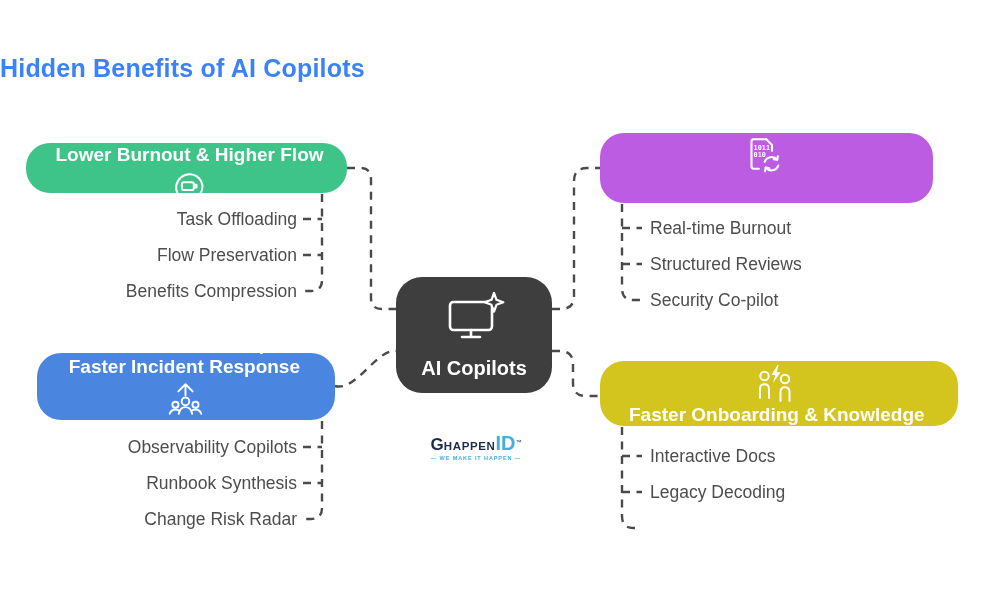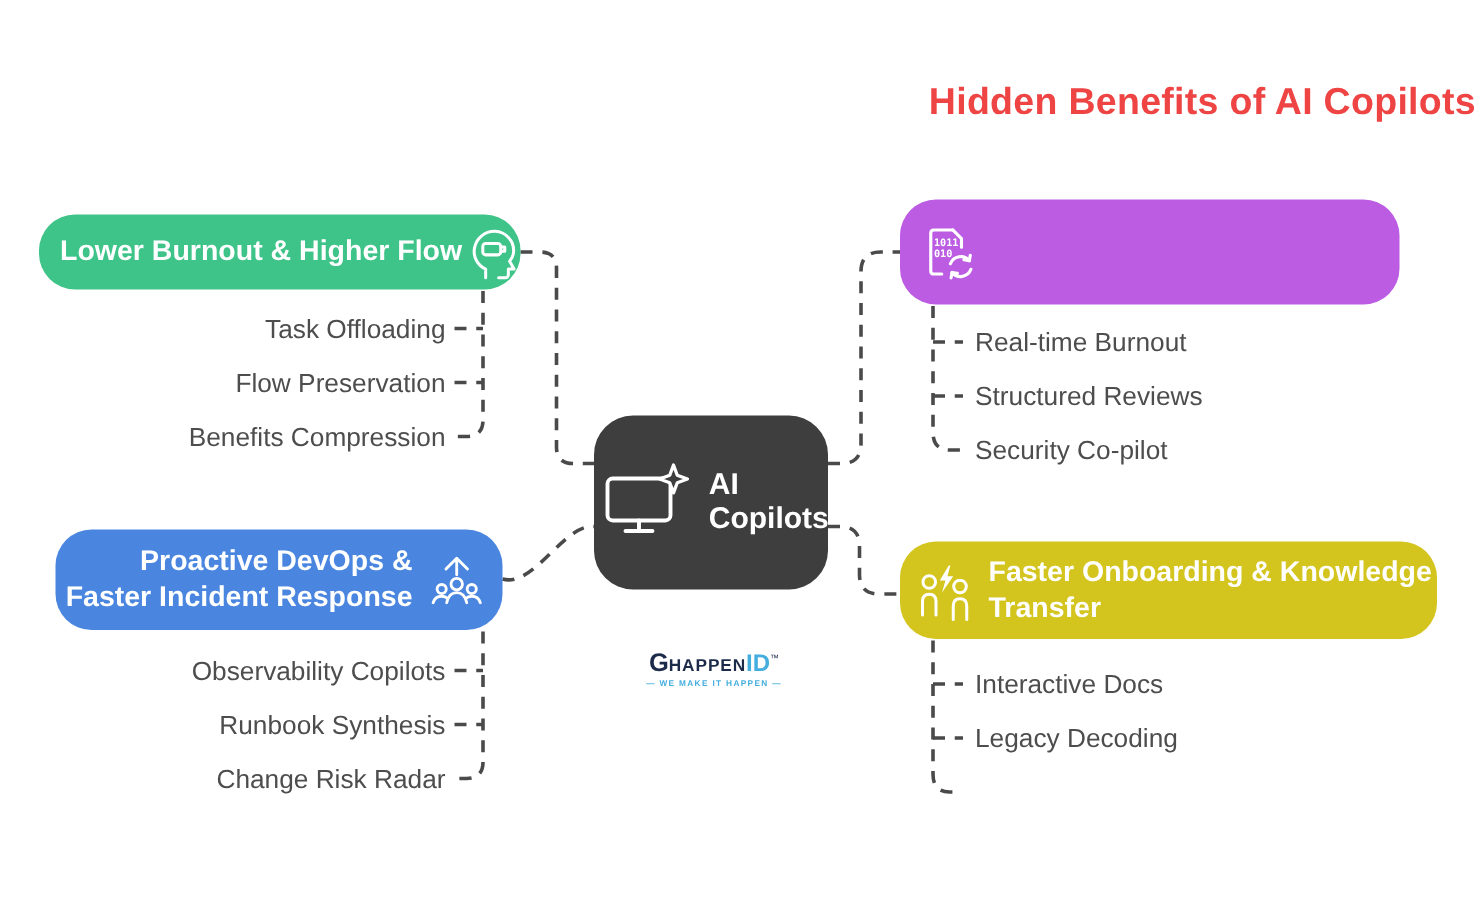--- a/index.html
+++ b/index.html
@@ -1,49 +1,50 @@
 <!DOCTYPE html>
 <html><head>
 <meta charset="utf-8">
 <style>
   html,body{margin:0;padding:0;background:#ffffff;}
   #canvas{
     position:relative;width:984px;height:611px;background:#ffffff;overflow:hidden;
     font-family:"Liberation Sans",sans-serif;
   }
   .title{
-    position:absolute;left:0;top:54px;width:984px;text-align:right;
-    font-size:25px;font-weight:700;color:#ef4444;letter-spacing:.2px;
+    position:absolute;left:0;top:54px;width:984px;text-align:left;
+    font-size:25px;font-weight:700;color:#3b82f6;letter-spacing:.2px;
   }
   .branch-box{
     position:absolute;display:flex;align-items:center;color:#fff;
     font-weight:700;font-size:19px;line-height:1.22;border-radius:24px;
     box-sizing:border-box;
+    flex-direction:column;
   }
   .branch-box .box-label{flex:0 0 auto;}
   .icon{flex:0 0 auto;display:flex;align-items:center;justify-content:center;}
   .items-item{
     position:absolute;font-size:17.5px;color:#4d4d4d;white-space:nowrap;
     height:26px;line-height:26px;
   }
   .items-item.right-col{left:650px;text-align:left;}
   .items-item.left-col{right:687px;text-align:right;}
   .center-node{
     position:absolute;left:396px;top:277px;width:156px;height:116px;border-radius:26px;
-    display:flex;align-items:center;justify-content:center;gap:11px;
+    display:flex;flex-direction:column;align-items:center;justify-content:center;gap:11px;
   }
   .center-label{color:#fff;font-size:20px;font-weight:700;}
   #connectors{position:absolute;left:0;top:0;}
   .logo{
     position:absolute;left:418px;top:433px;width:116px;text-align:center;line-height:1;
   }
   .logo-row{white-space:nowrap;}
   .logo-g{font-size:17px;font-weight:700;}
   .logo-rest{font-size:11.5px;font-weight:700;letter-spacing:.6px;}
-  .logo-id{font-size:16px;font-weight:700;}
+  .logo-id{font-size:20px;font-weight:700;}
   .logo-tm{font-size:6px;vertical-align:super;}
   .logo-tagline{margin-top:3px;font-size:5.5px;font-weight:700;letter-spacing:.9px;}
 </style>
 </head>
 <body>
 
 <div id="canvas">
 
   <svg id="connectors" width="984" height="611">
     <g stroke="#4a4a4a" stroke-width="2.4" fill="none" stroke-dasharray="8 6.5">

